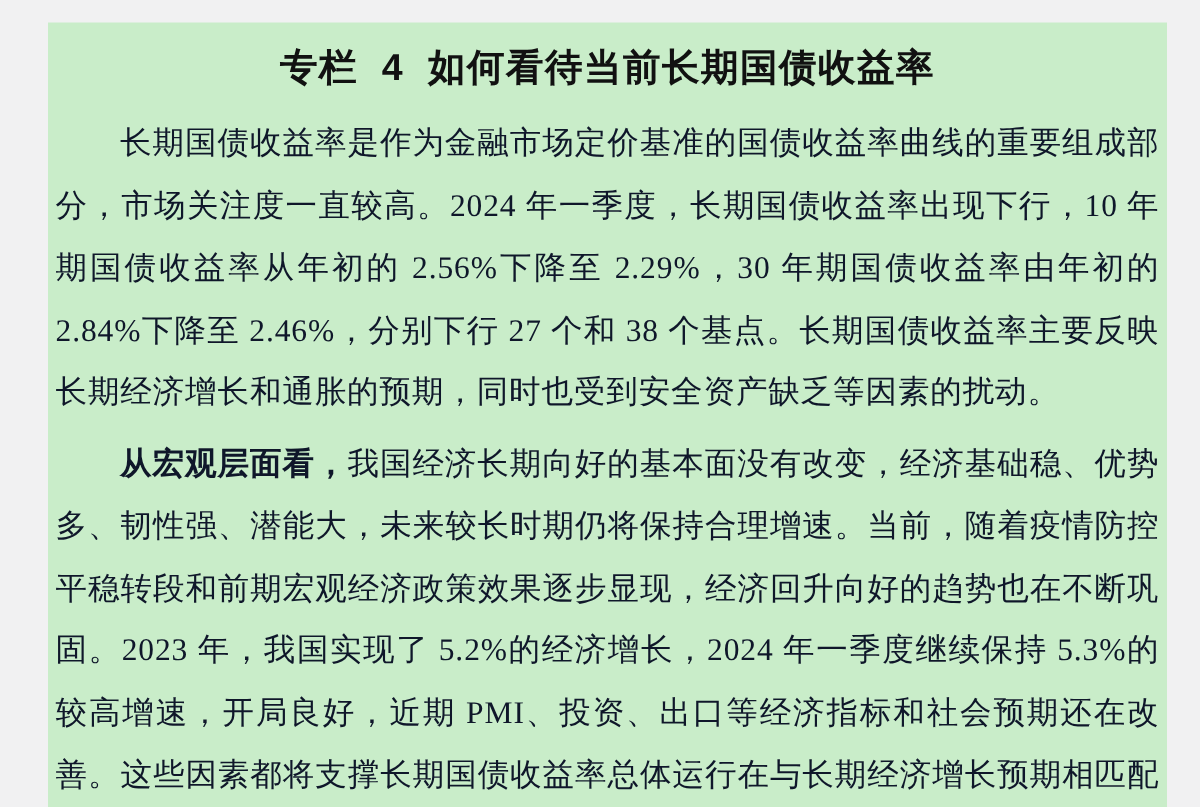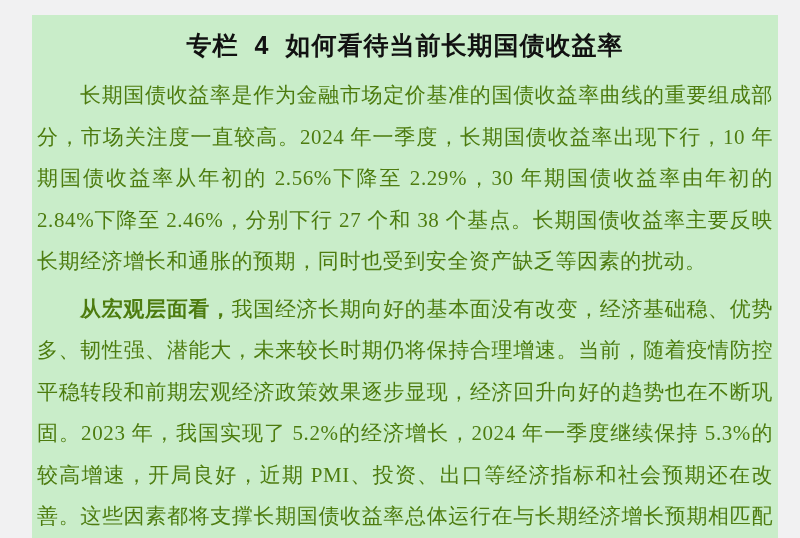--- a/index.html
+++ b/index.html
@@ -39,21 +39,21 @@
     word-spacing: 8px;
     color: #111111;
   }
   .body-paragraph {
     margin: 13px 0 0 0;
     font-size: 21px;
     line-height: 41.5px;
     letter-spacing: 0.6px;
     text-align: justify;
     text-indent: 43px;
-    color: #4d7c0f;
+    color: #0f172a;
   }
   .body-paragraph + .body-paragraph {
     margin-top: 6px;
   }
   .paragraph-lead {
     font-weight: bold;
     font-family: Liberation Serif, serif;
   }
 </style>
 </head>

